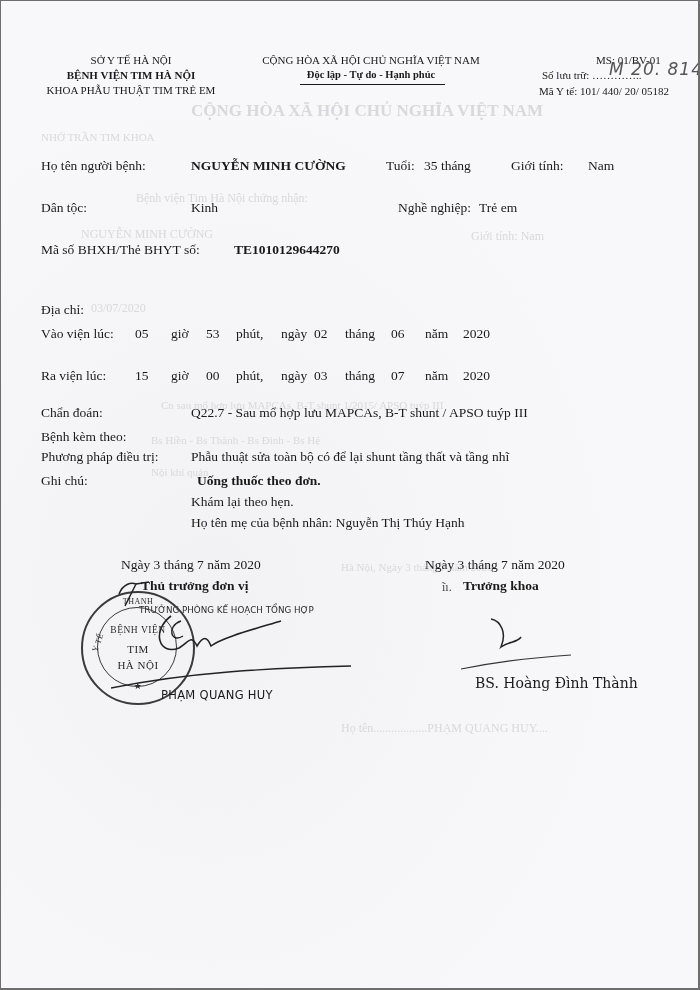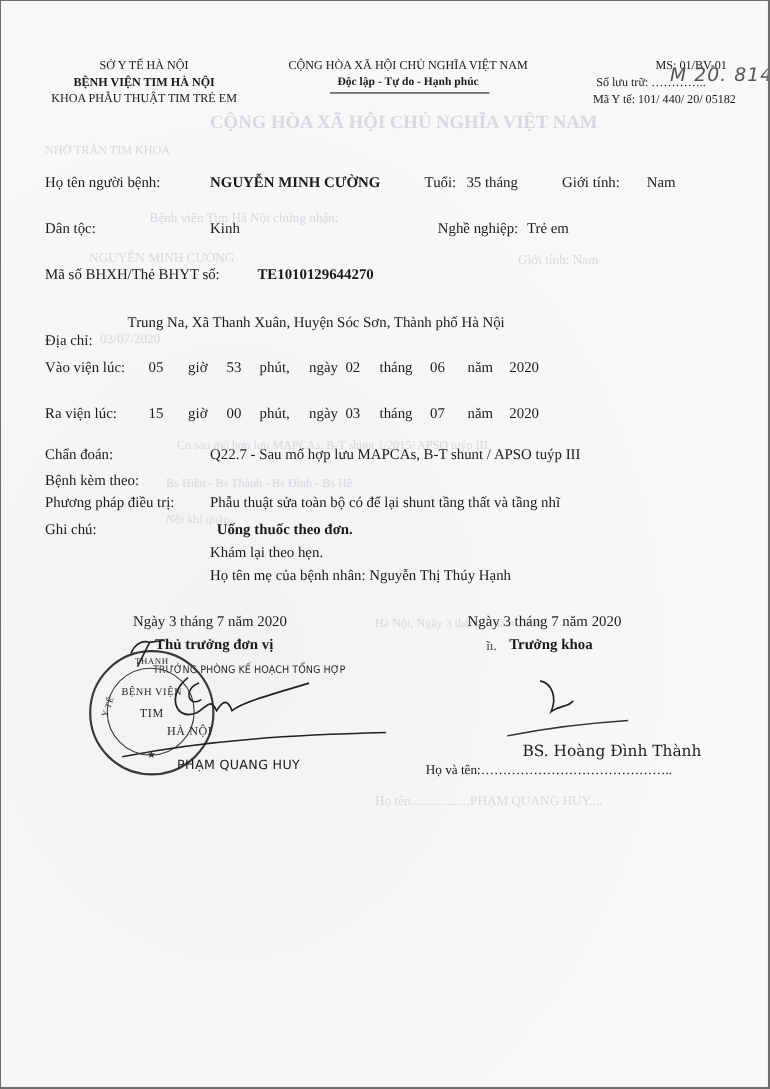--- a/index.html
+++ b/index.html
@@ -76,21 +76,20 @@
 
   <div class="abs f13" style="left:40px;top:199px;">Dân tộc:</div>
   <div class="abs f13" style="left:190px;top:199px;">Kinh</div>
   <div class="abs f13" style="left:397px;top:199px;">Nghề nghiệp:</div>
   <div class="abs f13" style="left:478px;top:199px;">Trẻ em</div>
 
   <div class="abs f13" style="left:40px;top:241px;">Mã số BHXH/Thẻ BHYT số:</div>
   <div class="abs f13 b" style="left:233px;top:241px;">TE1010129644270</div>
 
   <div class="abs f13" style="left:40px;top:301px;">Địa chỉ:</div>
-  <div class="abs f13" style="left:115px;top:284px;">Trung Na, Xã Thanh Xuân, Huyện Sóc Sơn, Thành phố Hà Nội</div>
 
   <div class="abs f13" style="left:40px;top:325px;">Vào viện lúc:</div>
   <div class="abs f13" style="left:134px;top:325px;">05</div>
   <div class="abs f13" style="left:170px;top:325px;">giờ</div>
   <div class="abs f13" style="left:205px;top:325px;">53</div>
   <div class="abs f13" style="left:235px;top:325px;">phút,</div>
   <div class="abs f13" style="left:280px;top:325px;">ngày</div>
   <div class="abs f13" style="left:313px;top:325px;">02</div>
   <div class="abs f13" style="left:344px;top:325px;">tháng</div>
   <div class="abs f13" style="left:390px;top:325px;">06</div>
@@ -122,21 +121,21 @@
 
   <div class="abs f13" style="left:120px;top:556px;">Ngày 3 tháng 7 năm 2020</div>
   <div class="abs f13 b" style="left:140px;top:577px;">Thủ trưởng đơn vị</div>
   <div class="abs" style="left:138px;top:603px;font-family:'DejaVu Sans',sans-serif;font-size:9.5px;color:#2a2a2a;transform:scaleX(0.92);transform-origin:left;">TRƯỞNG PHÒNG KẾ HOẠCH TỔNG HỢP</div>
 
   <div class="stamp">
     <div class="stamp-inner"></div>
     <div class="stamp-text" style="top:4px;font-size:8px;">THANH</div>
     <div class="stamp-text" style="top:32px;font-size:9.5px;">BỆNH VIỆN</div>
     <div class="stamp-text" style="top:50px;">TIM</div>
-    <div class="stamp-text" style="top:66px;text-align:right;">HÀ NỘI</div>
+    <div class="stamp-text" style="top:66px;">HÀ NỘI</div>
     <div class="stamp-text" style="top:45px;left:-40px;font-size:8px;transform:rotate(-70deg);">Y TẾ</div>
     <div class="stamp-text" style="top:88px;font-size:9px;">★</div>
   </div>
 
   <svg class="sig-svg" style="left:110px;top:575px;" width="240" height="120" viewBox="0 0 240 120">
     <path d="M8 18 C12 8, 20 6, 25 8 L14 30" stroke="#222" stroke-width="1.5" fill="none"></path>
     <path d="M25 8 L38 6" stroke="#222" stroke-width="1.5" fill="none"></path>
     <path d="M60 40 C40 55, 48 80, 68 72 C78 66, 80 58, 86 70 C92 60, 96 60, 100 70 C110 62, 140 54, 170 45" stroke="#222" stroke-width="1.6" fill="none"></path>
     <path d="M70 45 C55 50, 60 68, 72 60" stroke="#222" stroke-width="1.4" fill="none"></path>
     <path d="M0 112 C80 96, 160 92, 240 90" stroke="#222" stroke-width="1.4" fill="none"></path>
@@ -147,15 +146,14 @@
   <div class="abs f13" style="left:424px;top:556px;">Ngày 3 tháng 7 năm 2020</div>
   <div class="abs f12" style="left:441px;top:579px;color:#444;">ĩı.</div>
   <div class="abs f13 b" style="left:462px;top:577px;">Trưởng khoa</div>
 
   <svg class="sig-svg" style="left:460px;top:610px;" width="120" height="60" viewBox="0 0 120 60">
     <path d="M30 8 C40 10, 46 22, 40 36 C48 30, 56 32, 60 26" stroke="#222" stroke-width="1.5" fill="none"></path>
     <path d="M0 58 C40 50, 80 46, 110 44" stroke="#333" stroke-width="1.2" fill="none"></path>
   </svg>
 
   <div class="abs" style="left:474px;top:674px;font-size:14px;font-family:'DejaVu Serif',serif;">BS. Hoàng Đình Thành</div>
-  <div class="abs f12" style="left:386px;top:692px;">Họ và tên:……………………………………..</div>
 
 </div>
 
 </body></html>

